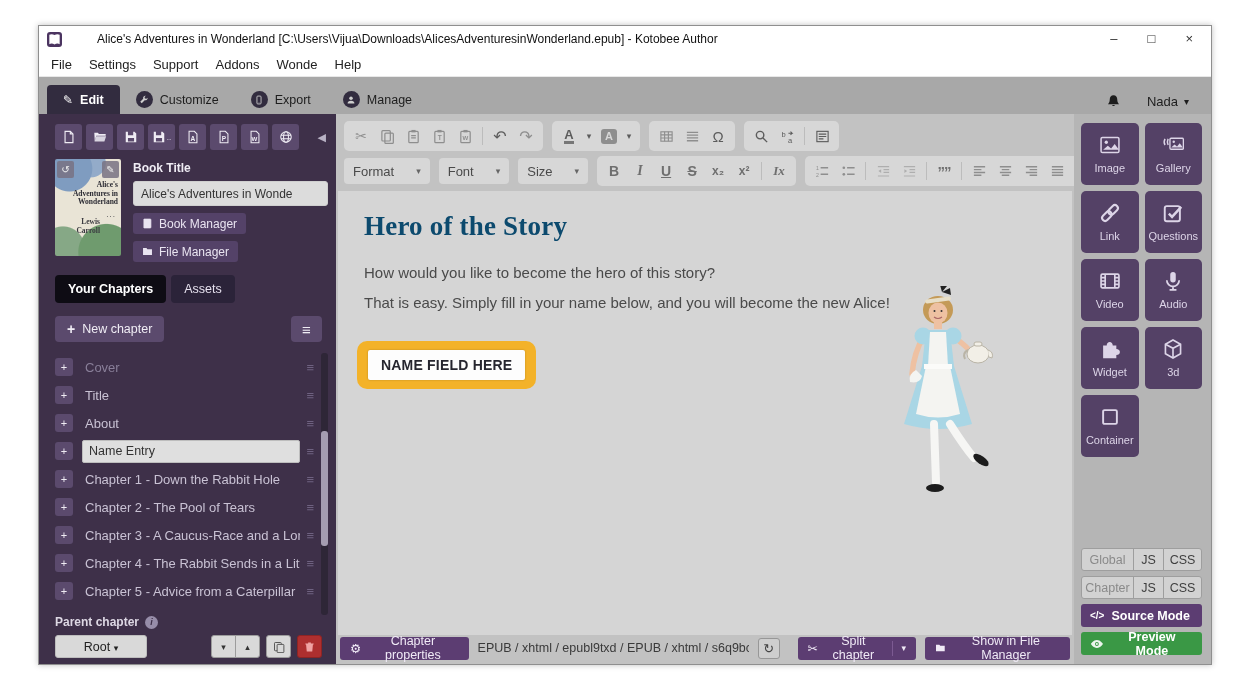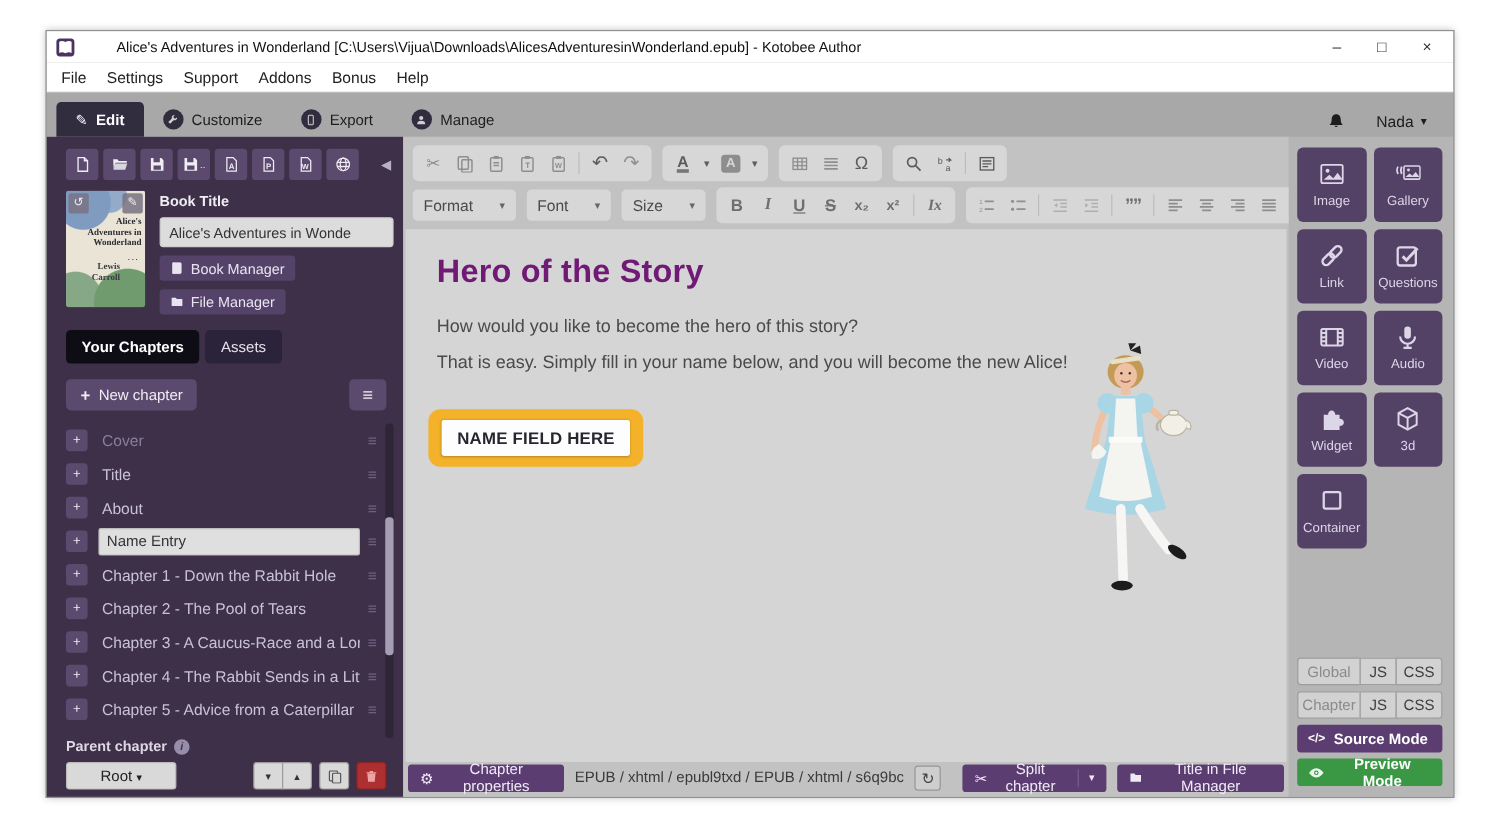--- a/index.html
+++ b/index.html
@@ -115,21 +115,21 @@
   .glyph-u { text-decoration:underline; color:#6f6f6f; font-weight:bold; }
   .glyph-s { text-decoration:line-through; color:#6f6f6f; font-weight:bold; }
   .glyph-sm { font-size:12px; color:#6f6f6f; font-weight:bold; }
   .glyph-q { font-weight:bold; color:#6f6f6f; letter-spacing:-1px; font-size:15px; }
   .tbtn.ltr-active { background:#7aabdc; color:#2b2b2b; }
   .pil { font-size:13px; display:flex; align-items:center; }
   .pil .mini { font-size:8px; }
   .more-arrow { color:#4a4a4a; font-size:11px; margin-left:4px; }
 
   .content { flex:1; background:#d5d5d5; margin:0 2px; position:relative; padding:20px 26px; overflow:hidden; }
-  .content h1 { font-size:27px; color:#701a75; letter-spacing:.2px; margin-bottom:22px; }
+  .content h1 { font-size:27px; color:#0c4a6e; letter-spacing:.2px; margin-bottom:22px;font-family:Liberation Serif, serif; }
   .content p { font-size:15px; color:#4a4a4a; margin-bottom:13px; }
   .namefield-wrap { display:inline-block; margin-top:17px; margin-left:-7px; background:#f3b229; border-radius:10px; padding:9px 11px; }
   .namefield { background:#fdfdfd; border-radius:2px; padding:7px 13px; font-size:14px; font-weight:bold; color:#26262f; letter-spacing:.2px; box-shadow:0 0 2px rgba(0,0,0,.25); }
   .alice { position:absolute; top:95px; right:68px; width:132px; height:212px; }
 
   .statusbar { height:29px; flex:none; display:flex; align-items:center; gap:9px; padding:0 4px 3px; }
   .purple-btn { height:23px; background:#5c3d72; border:none; border-radius:3px; color:#f0eaf6; font-size:12.5px; display:flex; align-items:center; gap:6px; padding:0 10px; font-family:inherit; }
   .purple-btn svg { width:12px; height:12px; }
   .crumb { font-size:12.5px; color:#3a3a3a; white-space:nowrap; overflow:hidden; }
   .refresh-btn { width:24px; height:21px; background:#cecece; border:1px solid #979797; border-radius:3px; color:#444; font-size:13px; line-height:1; display:flex; align-items:center; justify-content:center; }
@@ -170,21 +170,21 @@
       <span>□</span>
       <span>×</span>
     </span>
   </div>
 
   <div class="menubar">
     <span>File</span>
     <span>Settings</span>
     <span>Support</span>
     <span>Addons</span>
-    <span>Bonus</span>
+    <span>Wonde</span>
     <span>Help</span>
   </div>
 
   <div class="tabbar">
     <div class="tab active">
       <span class="pencil">✎</span>
       <span>Edit</span>
     </div>
     <div class="tab">
       <span class="circ">
@@ -642,21 +642,21 @@
         <button class="purple-btn">
           <span>✂</span>
           <span>Split chapter</span>
           <span class="split-div"></span>
           <span class="split-car">▾</span>
         </button>
         <button class="purple-btn">
           <svg viewBox="0 0 16 16" fill="currentColor">
               <path d="M1.5 3h5l1.3 1.7h6.7V13h-13z"></path>
             </svg>
-          <span>Title in File Manager</span>
+          <span>Show in File Manager</span>
         </button>
       </div>
     </div>
 
     <div class="rail">
       <div class="toolgrid">
         <button class="toolbtn">
           <svg viewBox="0 0 16 16" fill="none" stroke="currentColor" stroke-width="1.1">
               <rect x="1.5" y="2.5" width="13" height="11" rx="1"></rect>
               <circle cx="5.3" cy="6" r="1.2" fill="currentColor" stroke="none"></circle>

